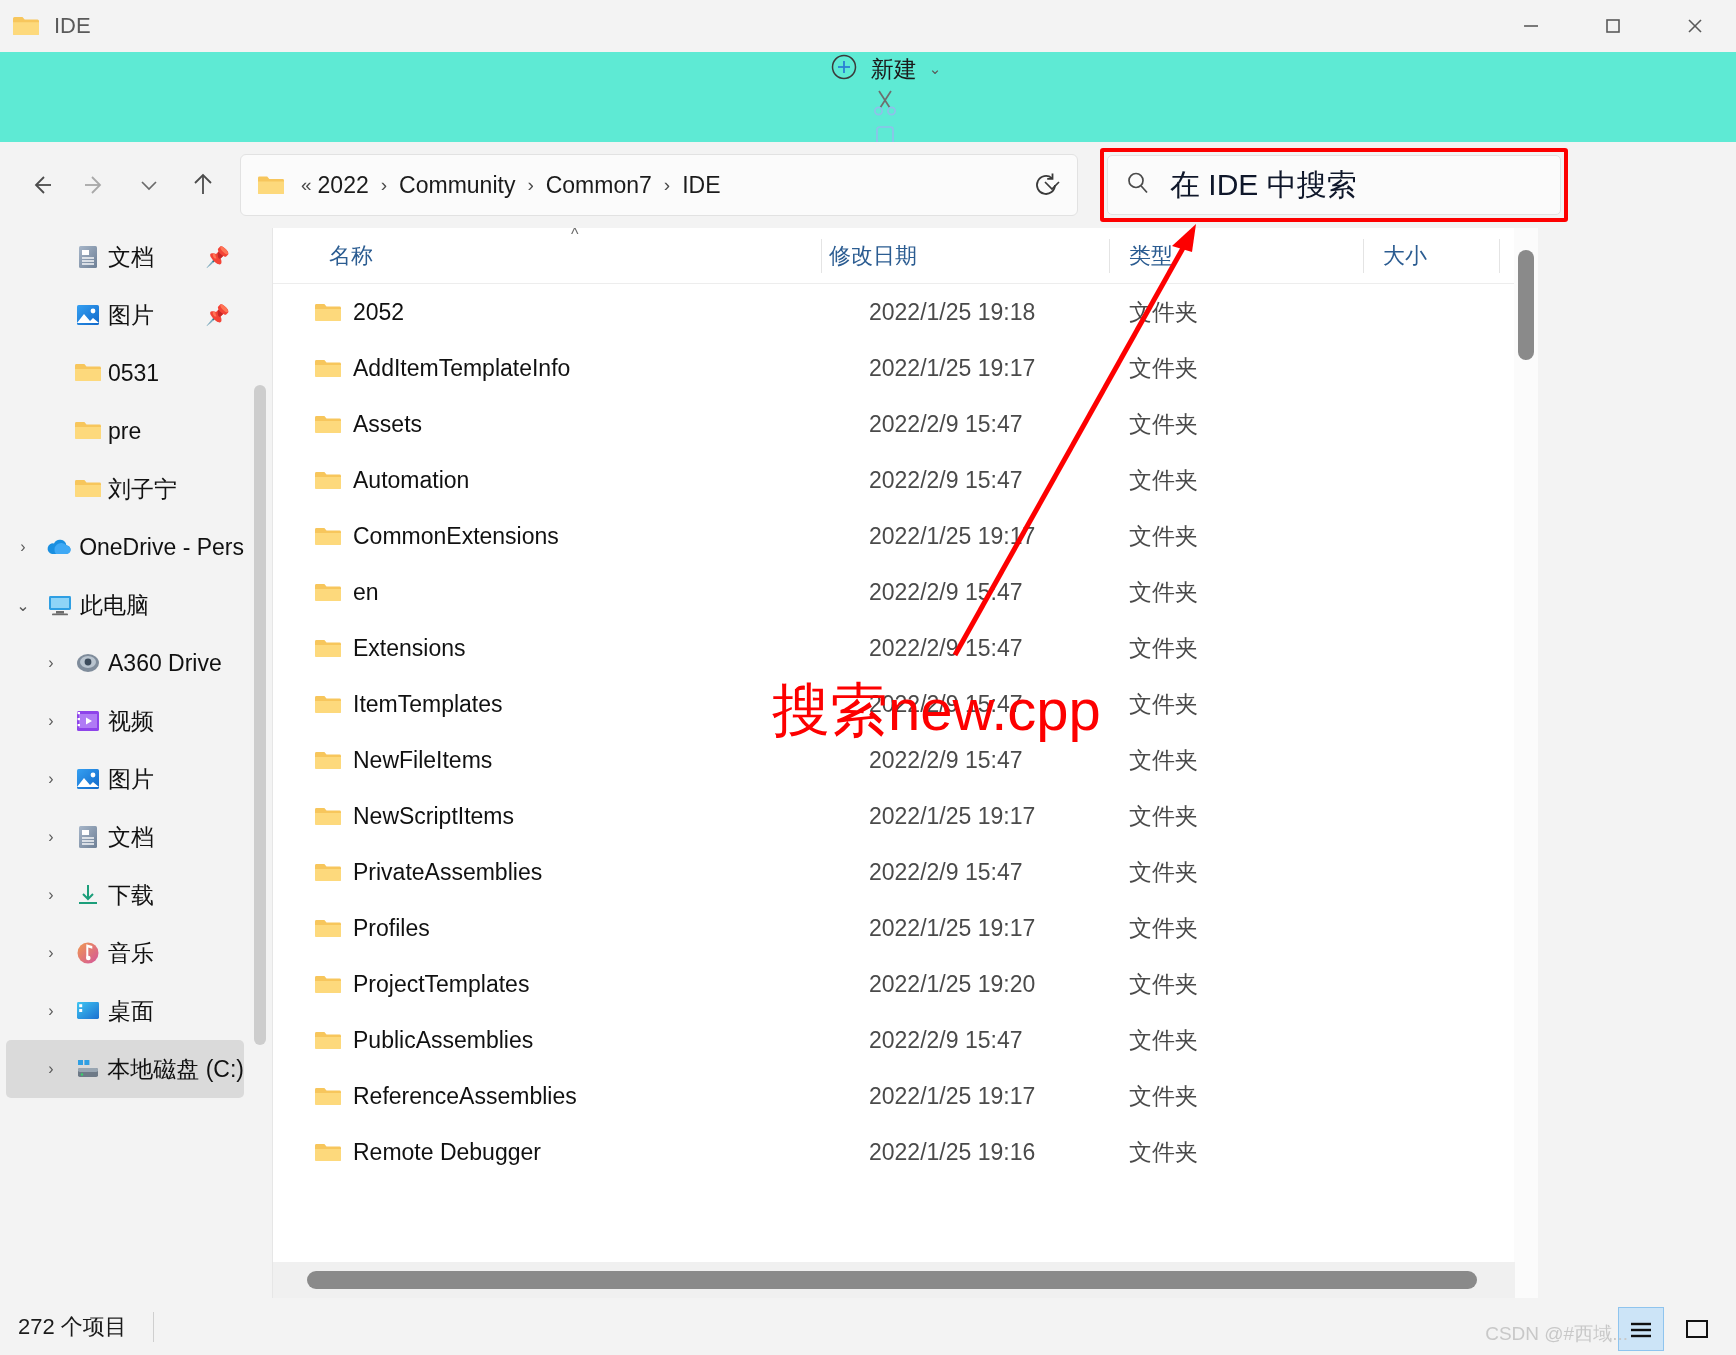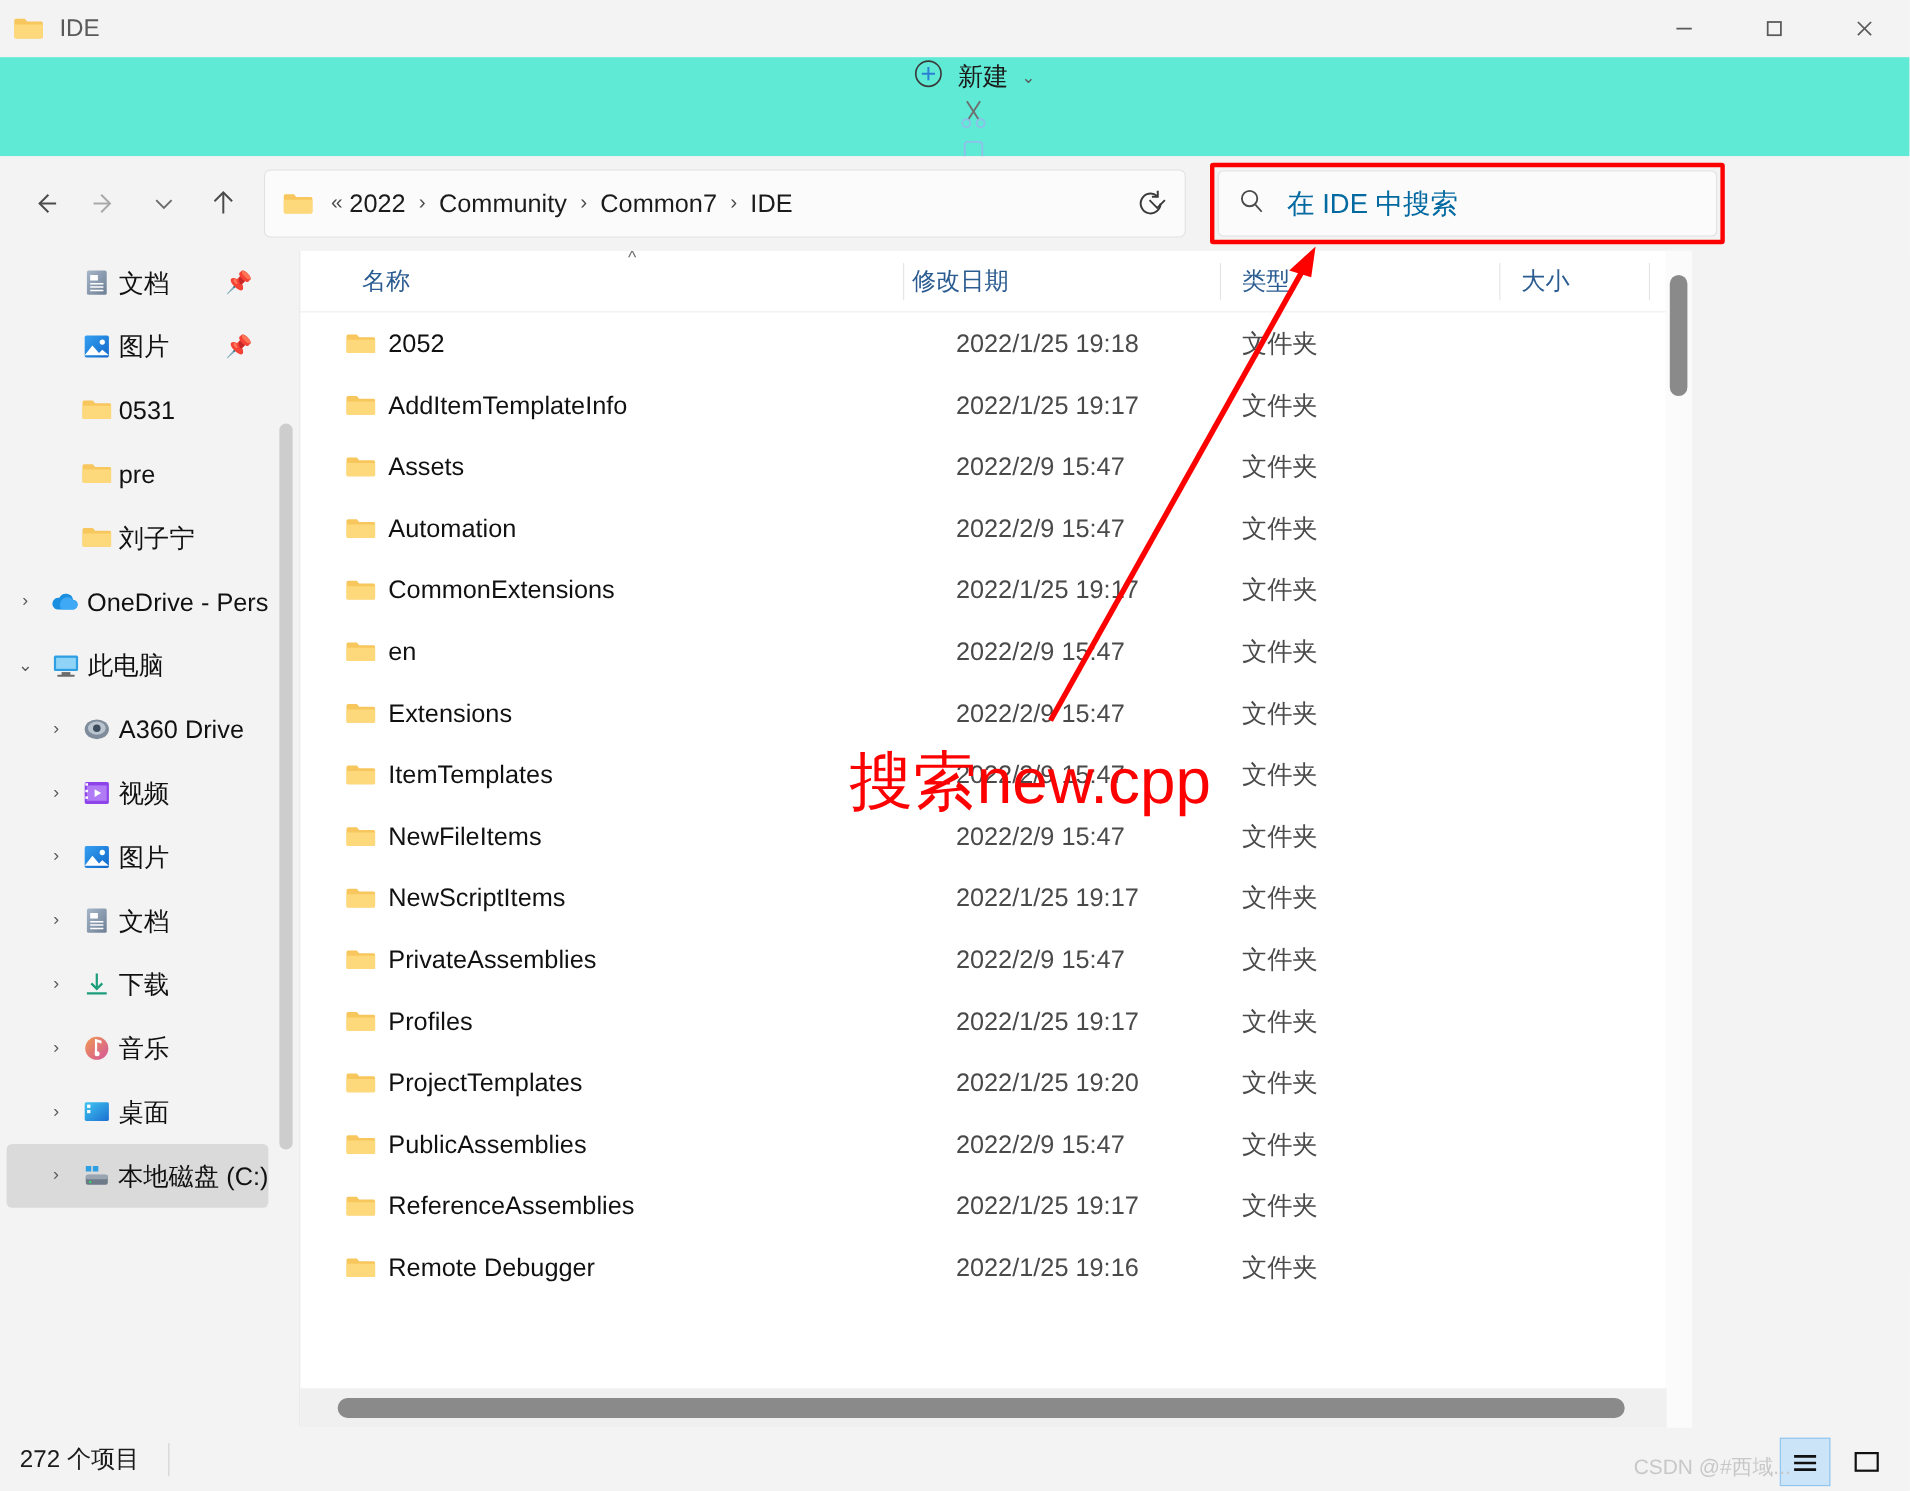--- a/index.html
+++ b/index.html
@@ -39,21 +39,21 @@
   .crumb { font-size: 23px; color: #1b1b1b; padding: 4px 6px; border-radius: 4px; }
   .crumb-sep { font-size: 19px; color: #4a4a4a; margin: 0 6px; }
   .crumb-dd { font-size: 19px; color: #4a4a4a; margin-left: 4px; }
   .addr-caret { width: 50px; display: flex; align-items: center; justify-content: center; color: #3a3a3a; }
   .refresh { position: absolute; left: 1020px; top: 160px; width: 52px; height: 50px; display: flex; align-items: center; justify-content: center; color: #3a3a3a; }
 
   
   .searchwrap { position: absolute; left: 1100px; top: 148px; width: 468px; height: 74px; border: 4px solid #fd0000; border-radius: 3px; }
   .searchbox { position: absolute; inset: 3px; background: #fbfbfb; border: 1px solid #e2e2e2; border-radius: 5px; display: flex; align-items: center; }
   .search-ico { margin-left: 16px; color: #4a4a4a; }
-  .search-ph { margin-left: 18px; font-size: 25px; color: #0369a1; }
+  .search-ph { margin-left: 18px; font-size: 30px; color: #0f172a; }
 
   
   .sidebar { position: absolute; left: 0; top: 228px; width: 250px; height: 1070px; background: #f3f3f3; overflow: hidden; }
   .side-item { height: 58px; display: flex; align-items: center; position: relative; border-radius: 5px; margin: 0 6px; }
   .side-item.selected { background: #dadada; }
   .side-exp { width: 34px; display: flex; align-items: center; justify-content: center; font-size: 16px; color: #5a5a5a; }
   .side-ico { width: 40px; display: flex; align-items: center; justify-content: center; }
   .side-lbl { font-size: 23px; color: #111; white-space: nowrap; }
   .pin { position: absolute; right: 14px; color: #868686; font-size: 20px; }
   .indent-0 { padding-left: 28px; }

